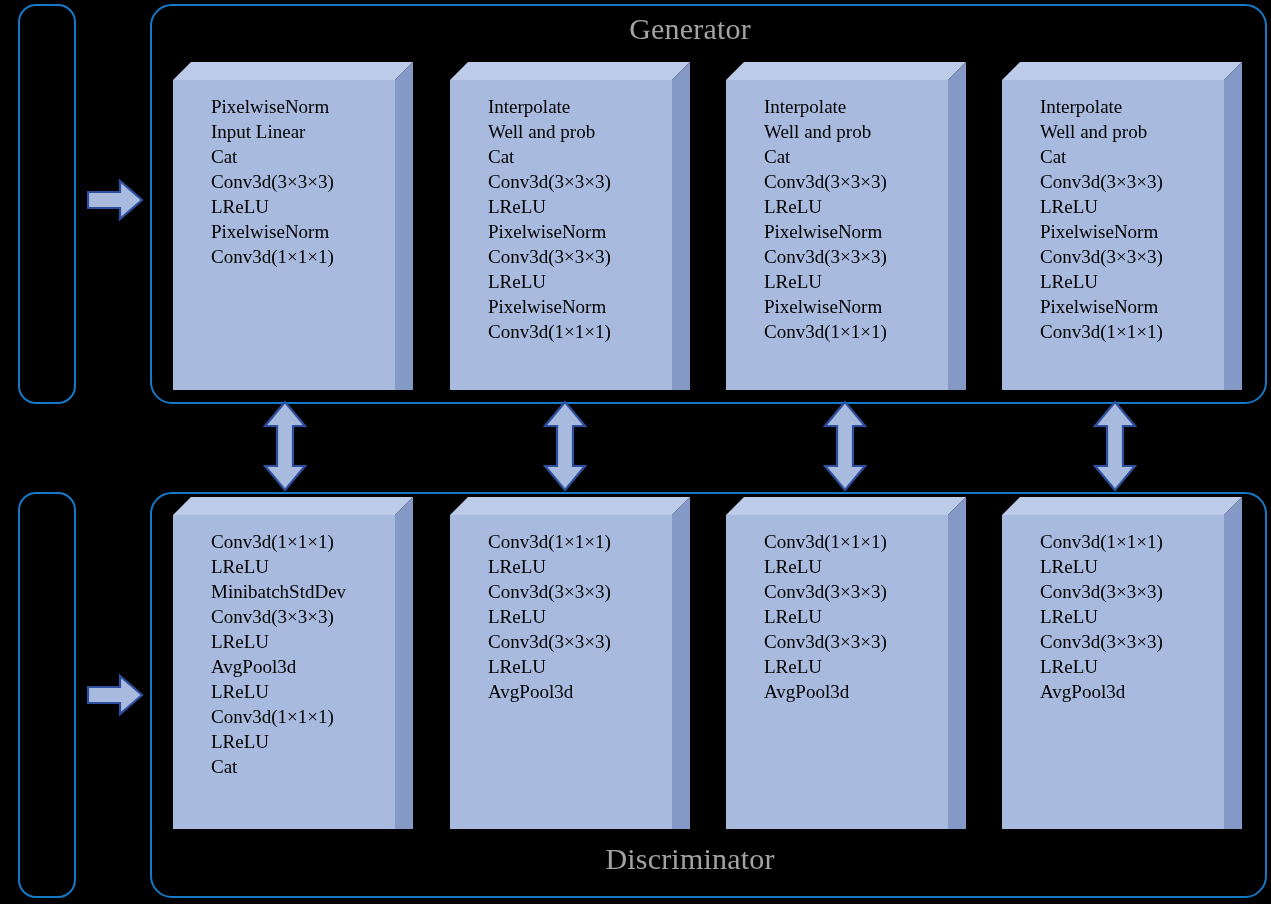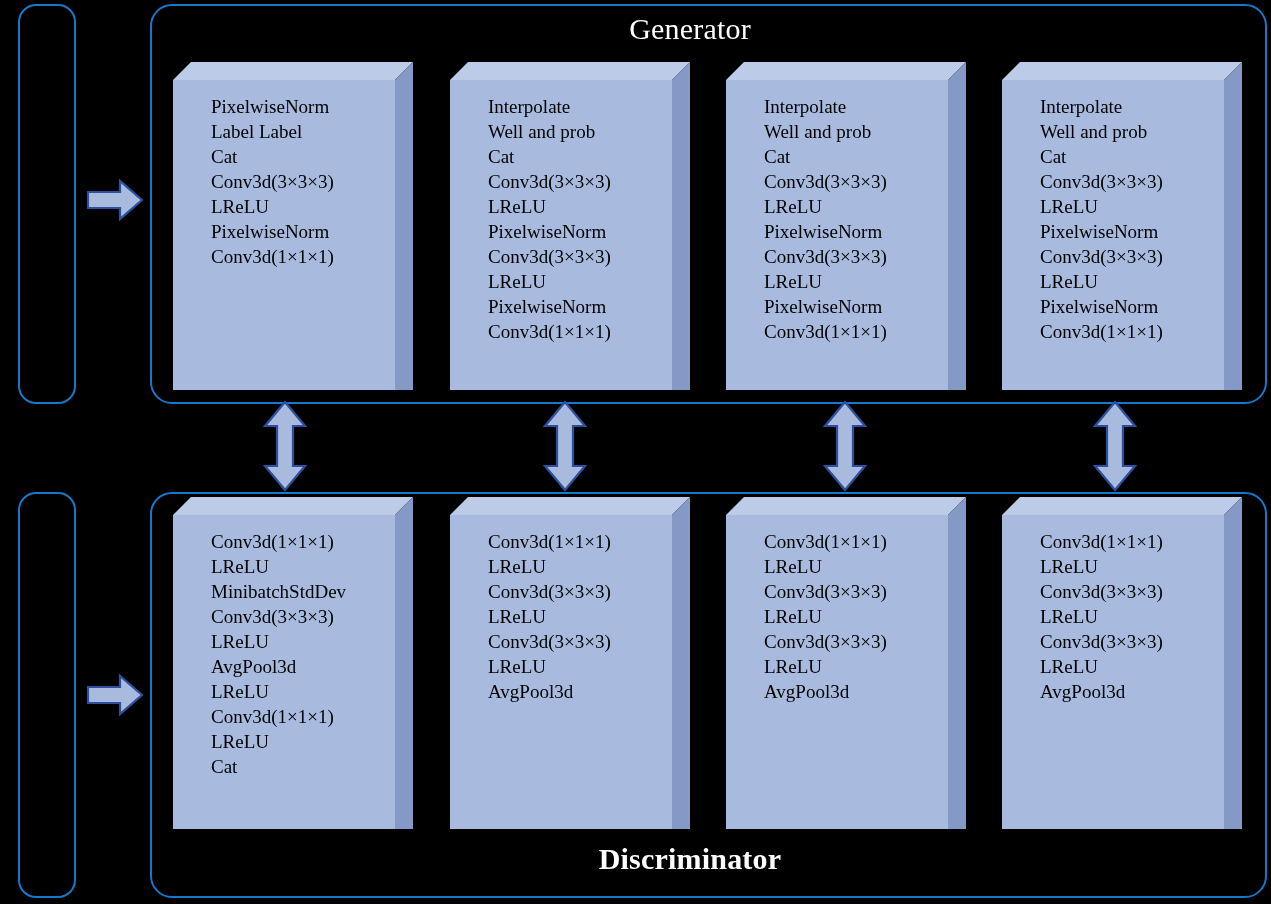--- a/index.html
+++ b/index.html
@@ -22,21 +22,21 @@
     border: 2px solid #1479c9;
     border-radius: 22px;
     box-sizing: border-box;
     background: transparent;
   }
   .side-box { border-radius: 18px; }
 
   
   .section-title {
     position: absolute;
-    color: #ffffff;
+    color: #a3a3a3;
     font-family: "Liberation Serif", "DejaVu Serif", serif;
     font-size: 30px;
     line-height: 1.12;
     text-align: center;
     white-space: pre-line;
     letter-spacing: 0.2px;
   }
 
   
   .cube {
@@ -127,21 +127,21 @@
     </svg>
   </div>
 
   <div class="cube" style="left:173px; top:62px; width:240px; height:328px;">
     <div class="face-side-inner"></div>
     <div class="face-front"></div>
     <div class="face-top"></div>
     <div class="face-side"></div>
     <div class="layer-list">
       <div>PixelwiseNorm</div>
-      <div>Label Label</div>
+      <div>Input Linear</div>
       <div>Cat</div>
       <div>Conv3d(3×3×3)</div>
       <div>LReLU</div>
       <div>PixelwiseNorm</div>
       <div>Conv3d(1×1×1)</div>
     </div>
   </div>
 
   <div class="cube" style="left:450px; top:62px; width:240px; height:328px;">
     <div class="face-side-inner"></div>
@@ -220,21 +220,21 @@
   </div>
 
   <div class="arrow-updown" style="left:1092px; top:400px;">
     <svg width="46" height="92" viewBox="0 0 46 92">
       <polygon points="23,2 43,26 31,26 31,66 43,66 23,90 3,66 15,66 15,26 3,26" fill="#a8bade" stroke="#2d4f9e" stroke-width="2.2" stroke-linejoin="miter"></polygon>
     </svg>
   </div>
 
   <div class="round-box" style="left:150px; top:492px; width:1117px; height:406px;"></div>
 
-  <div class="section-title" style="left:530px; top:842px; width:320px;font-weight:bold;">Discriminator</div>
+  <div class="section-title" style="left:530px; top:842px; width:320px;">Discriminator</div>
 
   <div class="arrow-right" style="left:86px; top:673px;">
     <svg width="58" height="44" viewBox="0 0 58 44">
       <polygon points="2,14 34,14 34,3 56,22 34,41 34,30 2,30" fill="#a8bade" stroke="#2d4f9e" stroke-width="2.2" stroke-linejoin="miter"></polygon>
     </svg>
   </div>
 
   <div class="cube" style="left:173px; top:497px; width:240px; height:332px;">
     <div class="face-side-inner"></div>
     <div class="face-front"></div>

